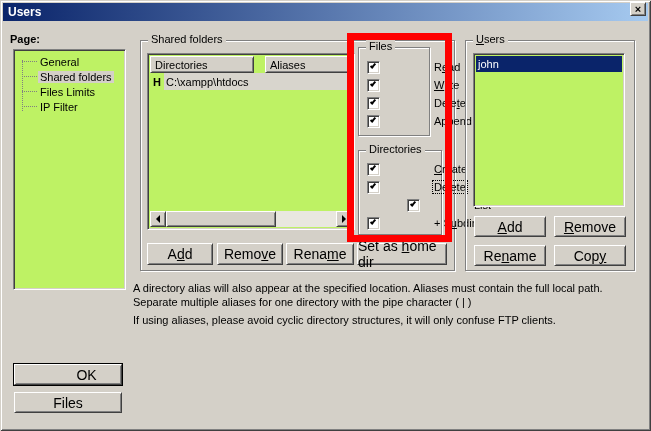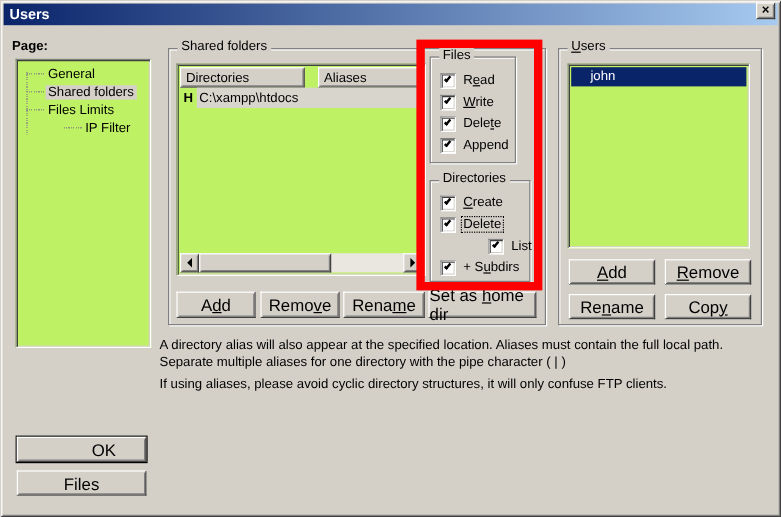--- a/index.html
+++ b/index.html
@@ -64,32 +64,32 @@
   .sbtn { position:absolute; top:0; width:16px; height:16px; background:#D4D0C8;
     border:1px solid; border-color:#FFFFFF #404040 #404040 #FFFFFF;
     box-shadow: inset 1px 1px 0 #D4D0C8, inset -1px -1px 0 #808080;
     display:flex; align-items:center; justify-content:center; }
   .tri-l { width:0; height:0; border:4px solid transparent; border-right:4px solid #000; margin-left:-4px; }
   .tri-r { width:0; height:0; border:4px solid transparent; border-left:4px solid #000; margin-right:-4px; }
   .thumb { position:absolute; left:16px; top:0; width:110px; height:16px; background:#D4D0C8;
     border:1px solid; border-color:#FFFFFF #404040 #404040 #FFFFFF;
     box-shadow: inset 1px 1px 0 #D4D0C8, inset -1px -1px 0 #808080; }
   
-  .cbrow { position:absolute; left:8px; right:4px; height:16px; display:flex; align-items:center; }
+  .cbrow { position:absolute; left:8px; right:4px; height:16px; display:flex; align-items:center;gap:48px; }
   .cb { position:relative; width:13px; height:13px; background:#fff; flex:0 0 13px;
     border:1px solid; border-color:#808080 #FFFFFF #FFFFFF #808080;
     box-shadow: inset 1px 1px 0 #404040, inset -1px -1px 0 #D4D0C8; }
   .cb .check { position:absolute; left:2px; top:2px; width:6px; height:3px;
     border-left:2px solid #000; border-bottom:2px solid #000; transform:rotate(-50deg); }
   .cbrow .clabel { margin-left:5px; white-space:nowrap; padding:0 1px; }
   .cbrow .clabel.focus { outline:1px dotted #000; }
   
   .ulist { position:absolute; left:473px; top:53px; width:152px; height:154px; }
   .uitem { position:absolute; left:2px; right:2px; top:2px; height:16px;
-    background:#0A246A; color:#fff; display:flex; align-items:center; padding-left:16px; }
+    background:#0A246A; color:#fff; display:flex; align-items:center; padding-left:2px; }
   .notes { position:absolute; left:133px; width:514px; line-height:14px; }
   .annotation { position:absolute; left:347px; top:33px; width:105px; height:209px;
     border:7px solid #FF0000; pointer-events:none; z-index:50; }
   u { text-decoration:underline; }
 </style>
 </head>
 <body>
 
 <div class="dialog">
 
@@ -108,21 +108,21 @@
       <span class="tlabel">General</span>
     </div>
     <div class="titem sel" style="top:19px;">
       <span class="stub"></span>
       <span class="tlabel">Shared folders</span>
     </div>
     <div class="titem" style="top:34px;">
       <span class="stub"></span>
       <span class="tlabel">Files Limits</span>
     </div>
-    <div class="titem" style="top:49px;padding-left:31px;">
+    <div class="titem" style="top:49px;">
       <span class="stub"></span>
       <span class="tlabel">IP Filter</span>
     </div>
   </div>
 
   <div class="group" style="left:140px; top:40px; width:315px; height:231px;">
     <span class="gtitle">Shared folders</span>
   </div>
 
   <div class="table sunken">

